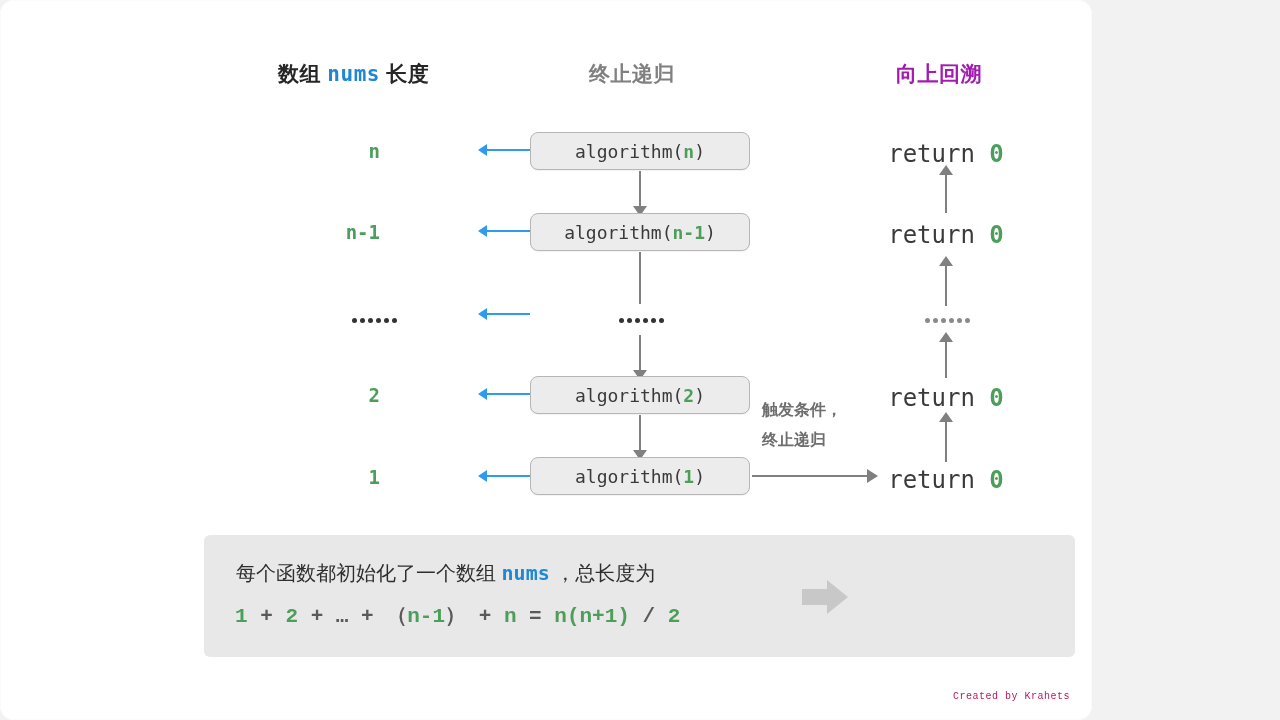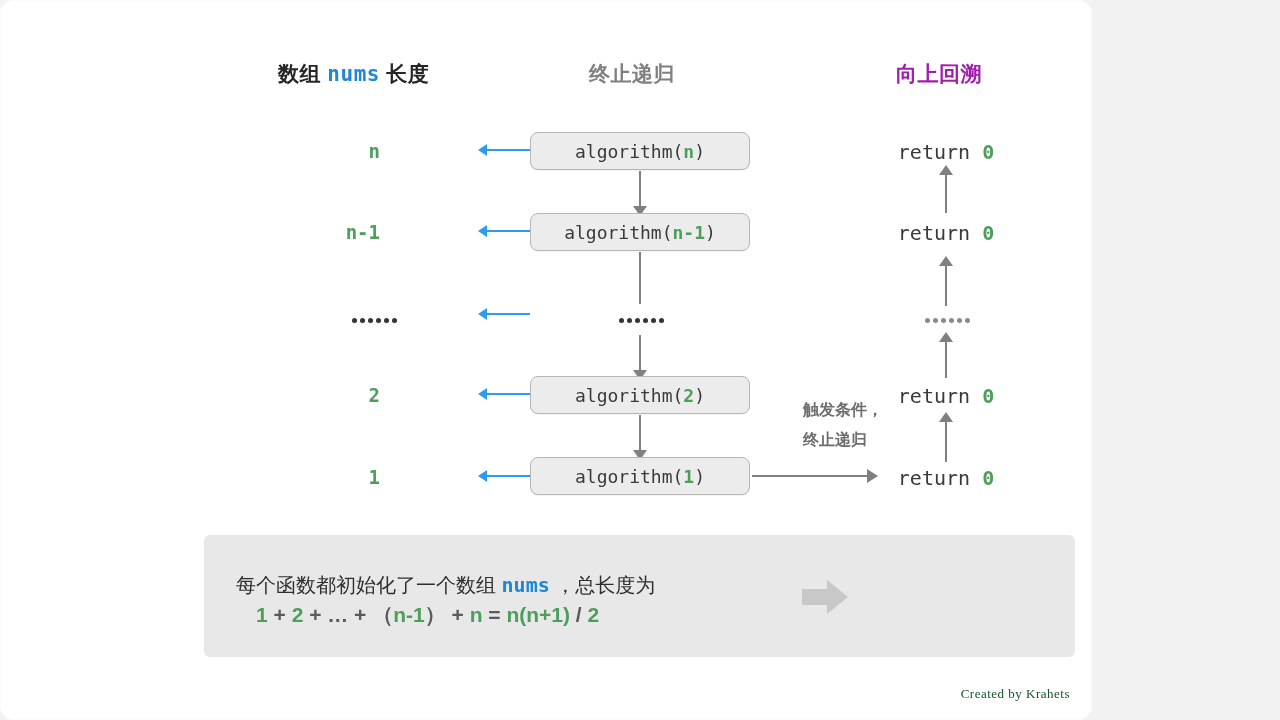--- a/index.html
+++ b/index.html
@@ -85,21 +85,21 @@
   }
   .callbox .arg { color: #4c9e5a; font-weight: bold; }
 
   
   .ret {
     position: absolute;
     left: 866px;
     width: 160px;
     text-align: center;
     font-family: "DejaVu Sans Mono", monospace;
-    font-size: 20px;
+    font-size: 24px;
     color: #3a3a3a;
   }
   .ret .z { color: #4c9e5a; font-weight: bold; }
 
   
   .barrow {
     position: absolute;
     height: 12px;
     width: 52px;
   }
@@ -177,54 +177,52 @@
   .note {
     position: absolute;
     left: 762px;
     top: 395px;
     width: 120px;
     font-size: 16px;
     font-weight: bold;
     color: #6e6e6e;
     line-height: 30px;
     text-align: left;
-    margin-left: 41px;
   }
 
   
   .summary {
     position: absolute;
     left: 204px;
     top: 535px;
     width: 871px;
     height: 122px;
     background: #e8e8e8;
     border-radius: 6px;
     box-sizing: border-box;
   }
   .sum-line1 {
     position: absolute;
     left: 32px;
     top: 25px;
     font-size: 20px;
     color: #2e2e2e;
     white-space: nowrap;
-    margin-top: 12px;
   }
   .sum-line1 .nums {
     color: #1e87d6;
     font-family: "DejaVu Sans Mono", monospace;
     font-weight: bold;
   }
   .sum-line2 {
     position: absolute;
-    left: 52px;
+    left: 31px;
     top: 66px;
     font-size: 21px;
-    font-family: Liberation Sans, sans-serif;
+    font-family: Liberation Mono, monospace;
     color: #4a4a4a;
     white-space: nowrap;
     font-weight: bold;
   }
   .sum-line2 .g { color: #4c9e5a; }
   .sum-line2 .op { color: #5a5a5a; }
 
   .bigarrow {
     position: absolute;
     left: 802px;
@@ -267,23 +265,23 @@
     color: #ed6c1e;
     white-space: nowrap;
   }
   .sum-right .value .mono { font-family: "DejaVu Sans Mono", monospace; }
   .sum-right .value sup { font-size: 13px; }
 
   .credit {
     position: absolute;
     right: 22px;
     bottom: 18px;
-    font-family: Liberation Serif, serif;
-    font-size: 13px;
-    color: #14532d;
+    font-family: Liberation Mono, monospace;
+    font-size: 10px;
+    color: #be185d;
     letter-spacing: 0.5px;
   }
 </style>
 </head>
 <body>
 
 <div class="page">
 
   <div class="hdr hdr-left"><span>数组 </span><span class="mono-blue">nums</span><span> 长度</span></div>
 

